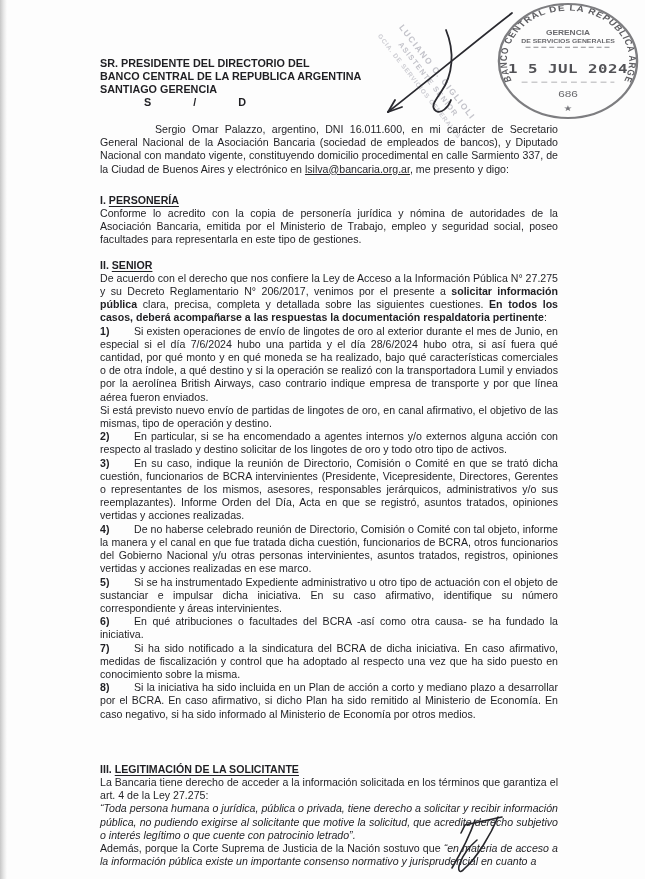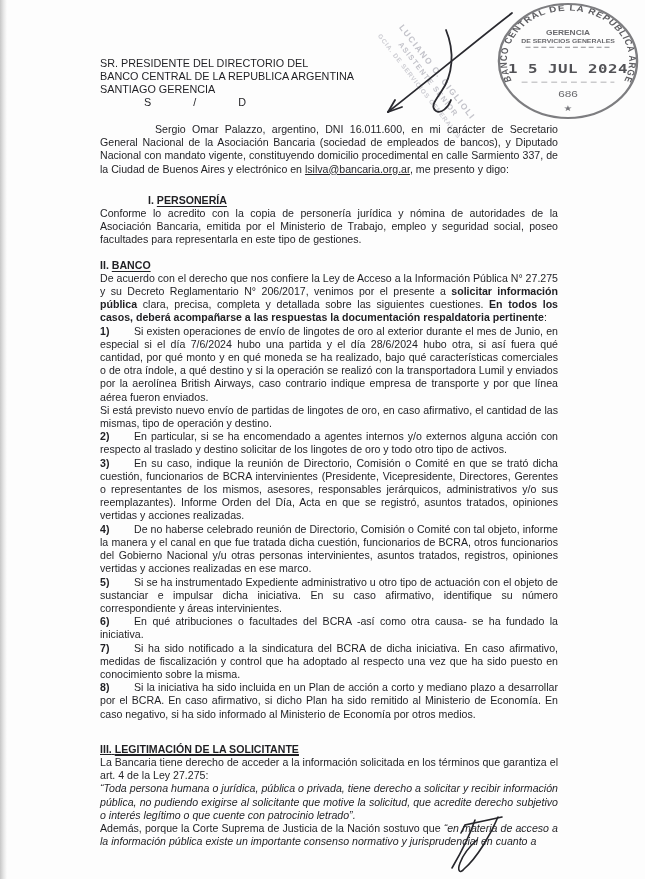--- a/index.html
+++ b/index.html
@@ -4,28 +4,28 @@
 <style>
   html,body{margin:0;padding:0;background:#e8e8e8;}
   .page{
     position:relative;width:645px;height:879px;background:#fdfdfd;
     font-family:"Liberation Sans",sans-serif;color:#1f1f23;overflow:hidden;
   }
   .scan-edge{position:absolute;left:0;top:0;width:7px;height:100%;
     background:linear-gradient(90deg,#c7c7c7,#e9e9e9 55%,#fdfdfd);}
   .content{position:absolute;left:100px;top:57px;width:458px;
     font-size:10.6px;line-height:13.2px;text-align:justify;}
-  .recipient{font-weight:normal;font-size:10.8px;line-height:13px;text-align:left;}
+  .recipient{font-weight:bold;font-size:10.8px;line-height:13px;text-align:left;}
   .sd{white-space:pre;margin-left:44px;}
   .para{margin:0;}
   .intro-para{margin-top:14px;text-indent:55px;}
   .h{margin:0;text-align:left;font-weight:bold;}
-  .h1gap{margin-top:18px;margin-left:48px;}
+  .h1gap{margin-top:18px;}
   .h2gap{margin-top:12px;}
-  .h3gap{margin-top:22px;text-decoration:underline;}
+  .h3gap{margin-top:42px;}
   .hu{text-decoration:underline;text-decoration-thickness:1.4px;text-underline-offset:2px;}
   .inum{display:inline-block;width:34px;font-weight:bold;text-align:left;}
   .b{font-weight:bold;}
   .i{font-style:italic;}
   .email{text-decoration:underline;text-underline-offset:1px;}
   
   .round-stamp{position:absolute;left:494px;top:0px;width:148px;height:122px;}
   
   .note-stamp{
     position:absolute;left:392px;top:6px;width:160px;
@@ -80,25 +80,25 @@
       <div>BANCO CENTRAL DE LA REPUBLICA ARGENTINA</div>
       <div>SANTIAGO GERENCIA</div>
       <div class="sd">S              /              D</div>
     </div>
 
     <p class="para intro-para"><span>Sergio Omar Palazzo, argentino, DNI 16.011.600, en mi carácter de Secretario General Nacional de la Asociación Bancaria (sociedad de empleados de bancos), y Diputado Nacional con mandato vigente, constituyendo domicilio procedimental en calle Sarmiento 337, de la Ciudad de Buenos Aires y electrónico en </span><span class="email">lsilva@bancaria.org.ar</span><span>, me presento y digo:</span></p>
 
     <p class="h h1gap"><span>I.</span> <span class="hu">PERSONERÍA</span></p>
     <p class="para">Conforme lo acredito con la copia de personería jurídica y nómina de autoridades de la Asociación Bancaria, emitida por el Ministerio de Trabajo, empleo y seguridad social, poseo facultades para representarla en este tipo de gestiones.</p>
 
-    <p class="h h2gap"><span>II.</span> <span class="hu">BANCO</span></p>
+    <p class="h h2gap"><span>II.</span> <span class="hu">SENIOR</span></p>
     <p class="para"><span>De acuerdo con el derecho que nos confiere la Ley de Acceso a la Información Pública N° 27.275 y su Decreto Reglamentario N° 206/2017, venimos por el presente a </span><span class="b">solicitar información pública</span><span> clara, precisa, completa y detallada sobre las siguientes cuestiones. </span><span class="b">En todos los casos, deberá acompañarse a las respuestas la documentación respaldatoria pertinente</span><span>:</span></p>
 
     <p class="para"><span class="inum">1)</span><span>Si existen operaciones de envío de lingotes de oro al exterior durante el mes de Junio, en especial si el día 7/6/2024 hubo una partida y el día 28/6/2024 hubo otra, si así fuera qué cantidad, por qué monto y en qué moneda se ha realizado, bajo qué características comerciales o de otra índole, a qué destino y si la operación se realizó con la transportadora Lumil y enviados por la aerolínea British Airways, caso contrario indique empresa de transporte y por que línea aérea fueron enviados.</span></p>
-    <p class="para">Si está previsto nuevo envío de partidas de lingotes de oro, en caso afirmativo, el cantidad de las mismas, tipo de operación y destino.</p>
+    <p class="para">Si está previsto nuevo envío de partidas de lingotes de oro, en canal afirmativo, el objetivo de las mismas, tipo de operación y destino.</p>
     <p class="para"><span class="inum">2)</span><span>En particular, si se ha encomendado a agentes internos y/o externos alguna acción con respecto al traslado y destino solicitar de los lingotes de oro y todo otro tipo de activos.</span></p>
     <p class="para"><span class="inum">3)</span><span>En su caso, indique la reunión de Directorio, Comisión o Comité en que se trató dicha cuestión, funcionarios de BCRA intervinientes (Presidente, Vicepresidente, Directores, Gerentes o representantes de los mismos, asesores, responsables jerárquicos, administrativos y/o sus reemplazantes). Informe Orden del Día, Acta en que se registró, asuntos tratados, opiniones vertidas y acciones realizadas.</span></p>
     <p class="para"><span class="inum">4)</span><span>De no haberse celebrado reunión de Directorio, Comisión o Comité con tal objeto, informe la manera y el canal en que fue tratada dicha cuestión, funcionarios de BCRA, otros funcionarios del Gobierno Nacional y/u otras personas intervinientes, asuntos tratados, registros, opiniones vertidas y acciones realizadas en ese marco.</span></p>
     <p class="para"><span class="inum">5)</span><span>Si se ha instrumentado Expediente administrativo u otro tipo de actuación con el objeto de sustanciar e impulsar dicha iniciativa. En su caso afirmativo, identifique su número correspondiente y áreas intervinientes.</span></p>
     <p class="para"><span class="inum">6)</span><span>En qué atribuciones o facultades del BCRA -así como otra causa- se ha fundado la iniciativa.</span></p>
     <p class="para"><span class="inum">7)</span><span>Si ha sido notificado a la sindicatura del BCRA de dicha iniciativa. En caso afirmativo, medidas de fiscalización y control que ha adoptado al respecto una vez que ha sido puesto en conocimiento sobre la misma.</span></p>
     <p class="para"><span class="inum">8)</span><span>Si la iniciativa ha sido incluida en un Plan de acción a corto y mediano plazo a desarrollar por el BCRA. En caso afirmativo, si dicho Plan ha sido remitido al Ministerio de Economía. En caso negativo, si ha sido informado al Ministerio de Economía por otros medios.</span></p>
 
     <p class="h h3gap"><span>III.</span> <span class="hu">LEGITIMACIÓN DE LA SOLICITANTE</span></p>
     <p class="para">La Bancaria tiene derecho de acceder a la información solicitada en los términos que garantiza el art. 4 de la Ley 27.275:</p>

